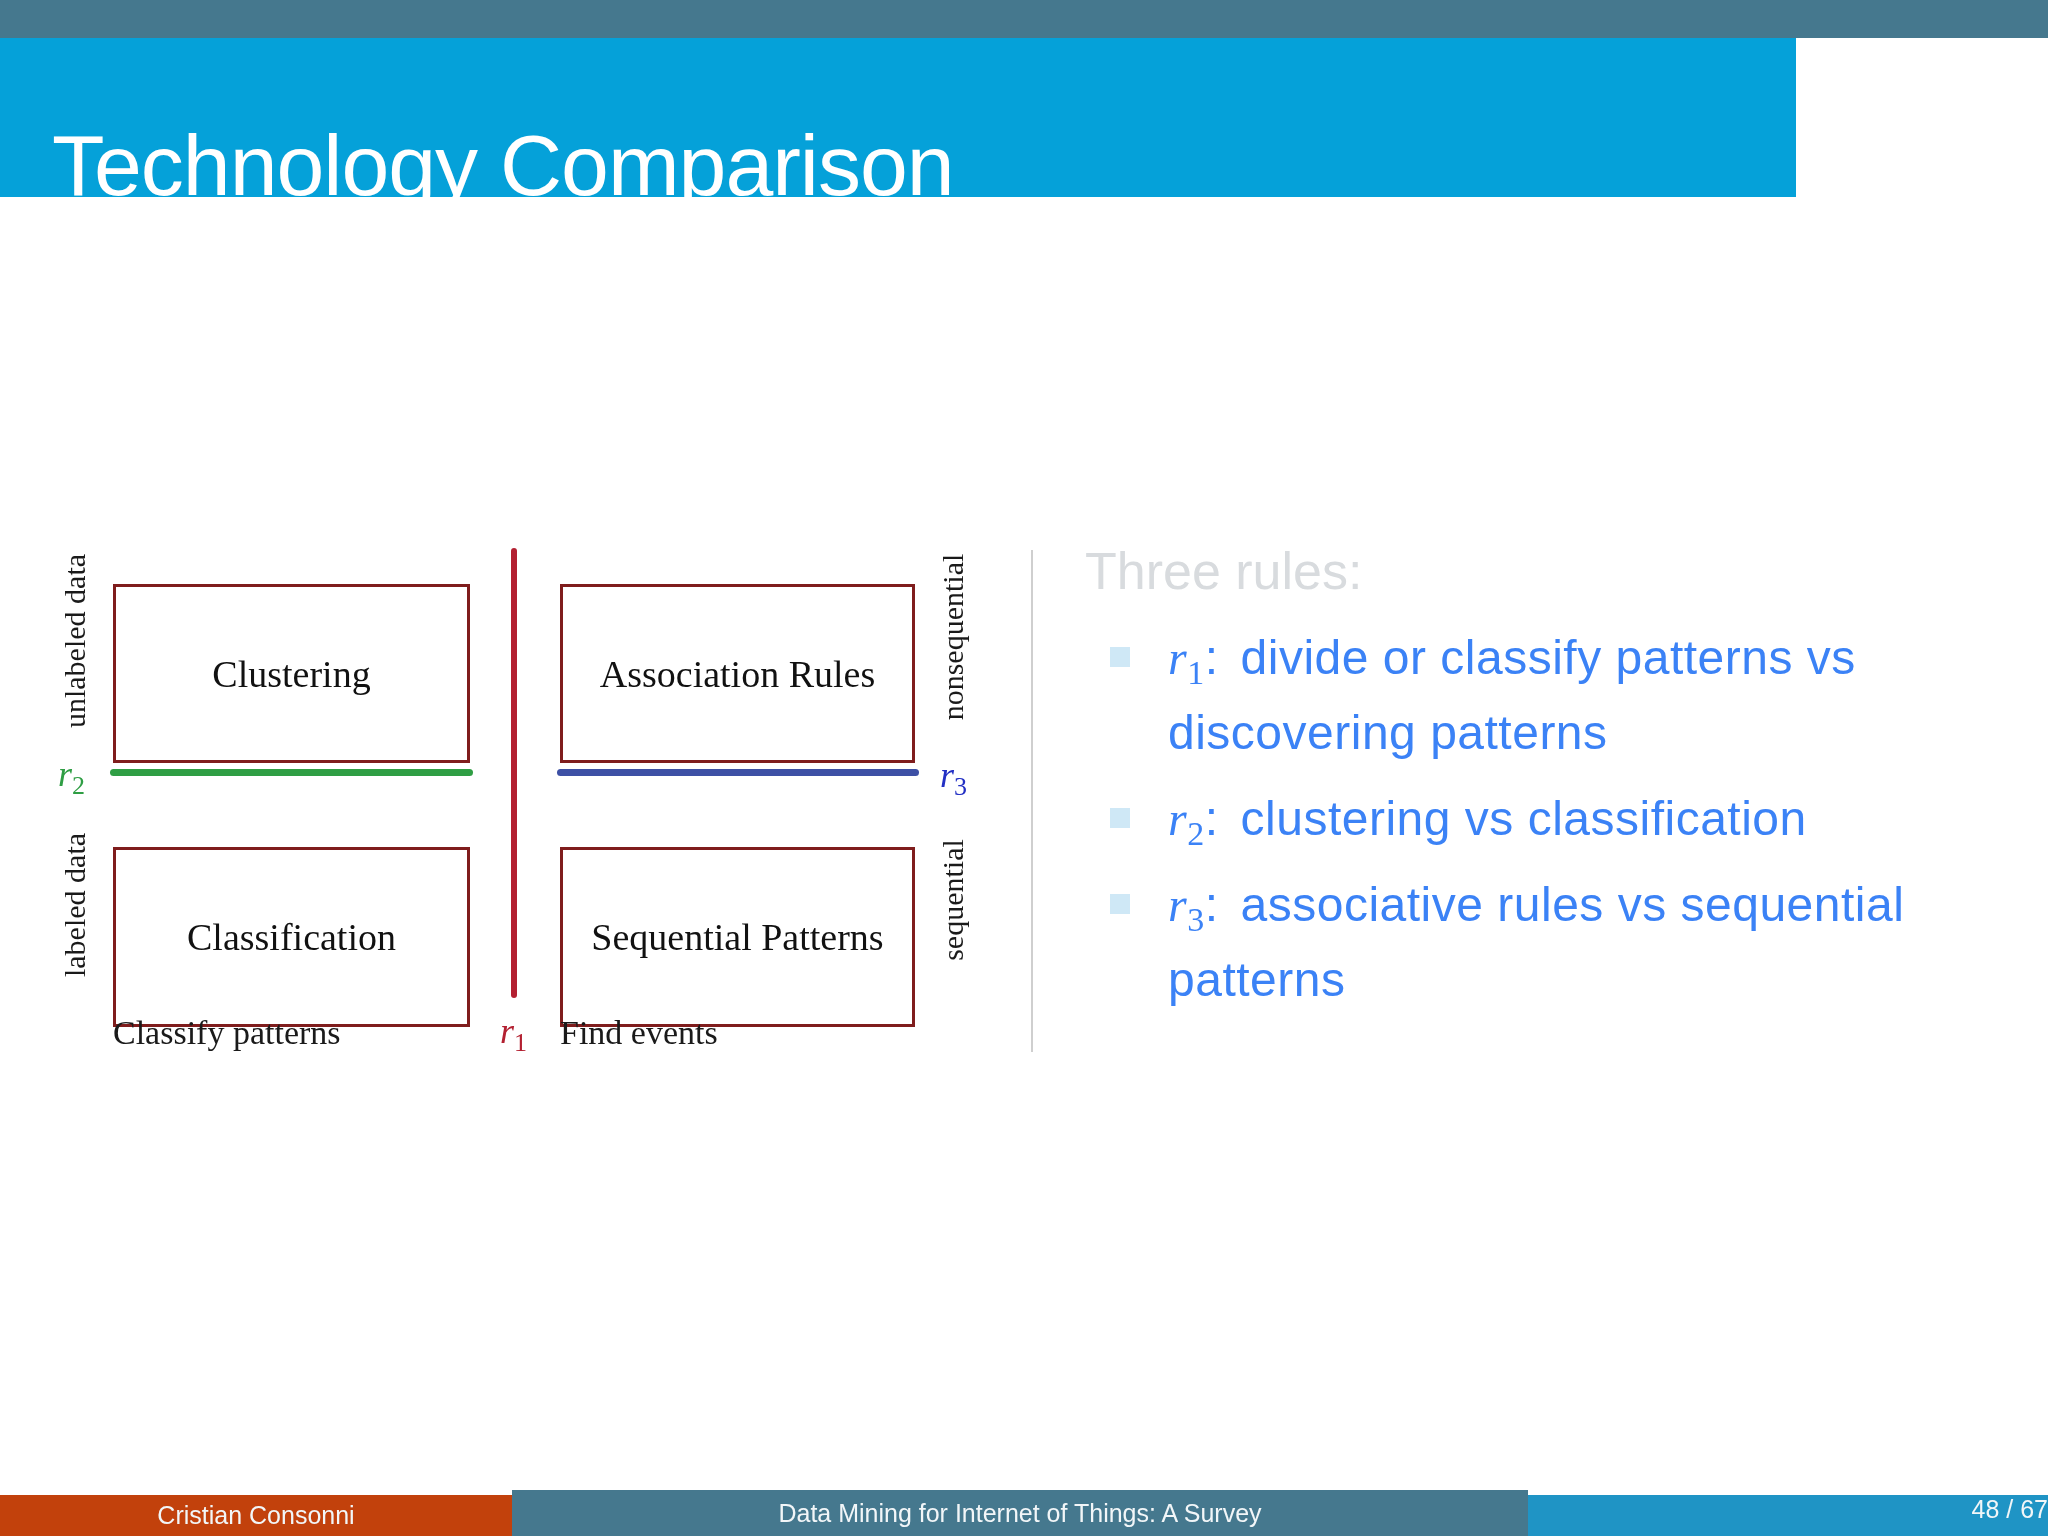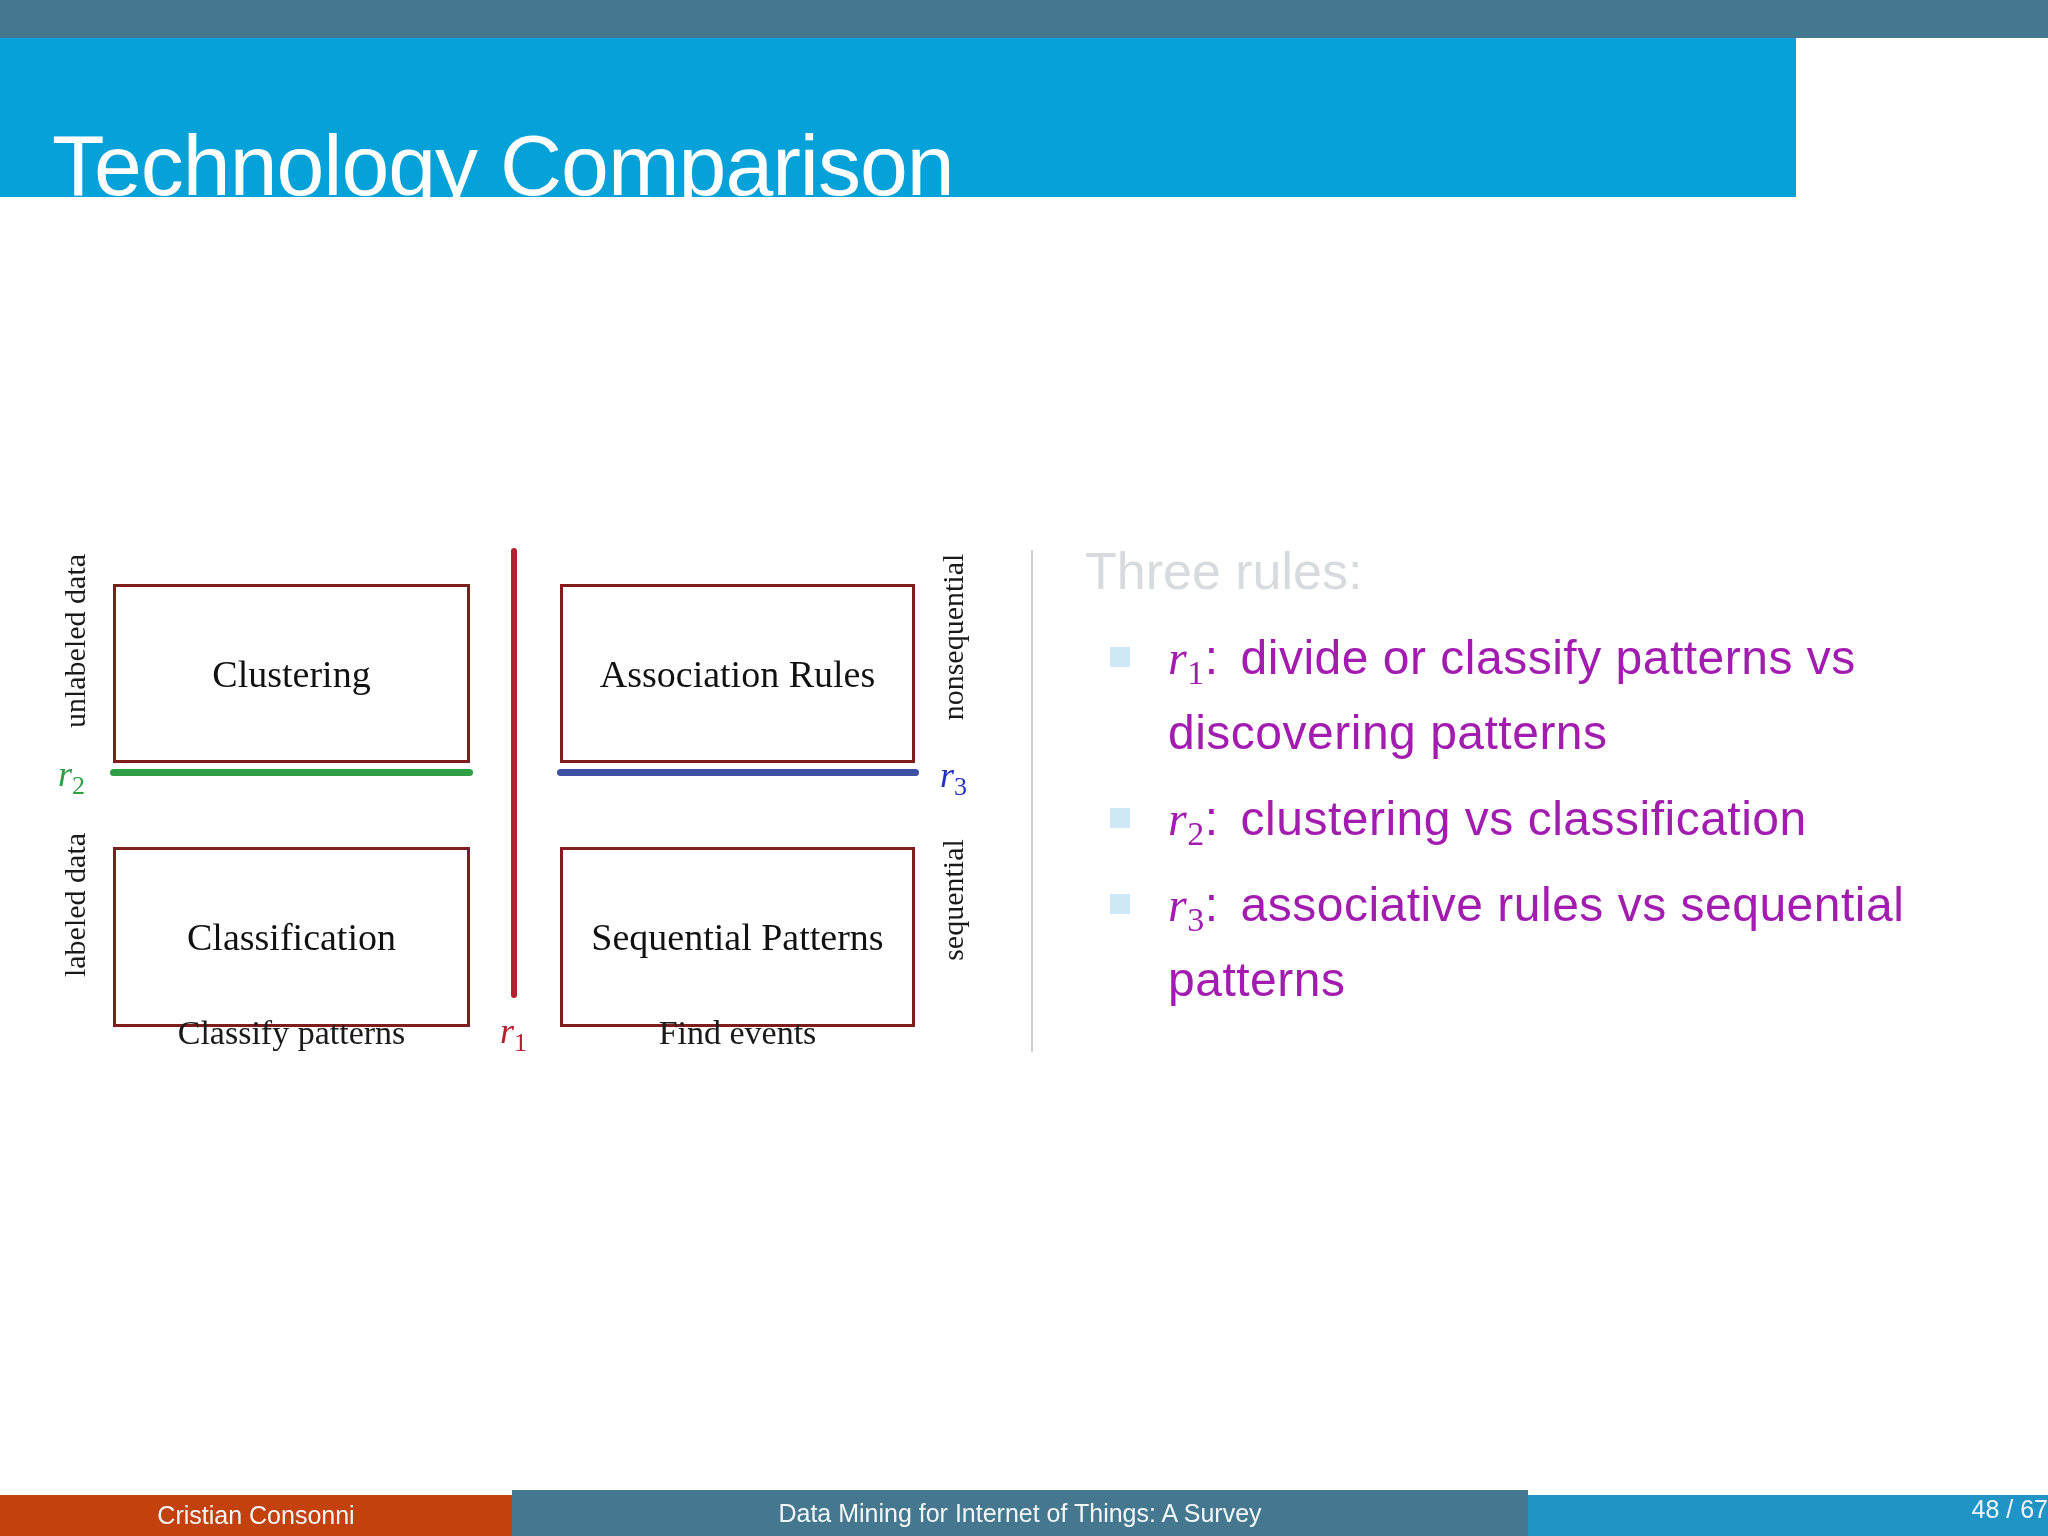--- a/index.html
+++ b/index.html
@@ -62,21 +62,21 @@
     font-size: 26px; font-style: normal;
     vertical-align: -8px; line-height: 0;
   }
   .r2-label { left: 58px;  top: 756px; color: #2f9e44; }
   .r3-label { left: 940px; top: 757px; color: #2330c4; }
   .r1-label { left: 500px; top: 1013px; color: #b32031; }
 
   .axis-label-x {
     font-family: "Liberation Serif", serif;
     font-size: 34px; color: #1a1a1a;
-    text-align: center; line-height: 1;
+    line-height: 1;
   }
   .xlab-left  { left: 113px; top: 1016px; width: 357px; }
   .xlab-right { left: 560px; top: 1016px; width: 355px; }
 
   .axis-label-y {
     font-family: "Liberation Serif", serif;
     font-size: 30px; color: #1a1a1a;
     white-space: nowrap;
     transform: translate(-50%, -50%) rotate(-90deg);
     transform-origin: center center;
@@ -100,21 +100,21 @@
   .rule-item { display: flex; align-items: flex-start; margin-bottom: 11px; }
   .bullet-square {
     width: 20px; height: 20px;
     background: #cfe8f6;
     margin: 27px 38px 0 0;
     flex: 0 0 auto;
   }
   .rule-item-text {
     font-size: 48px; line-height: 75px;
     font-weight: 300;
-    color: #a21caf;
+    color: #3b82f6;
     letter-spacing: 0.5px;
   }
   .rule-item-text .marker {
     font-family: "Liberation Serif", serif;
     font-style: italic;
   }
   .rule-item-text .marker sub {
     font-size: 34px; font-style: normal;
     vertical-align: -10px; line-height: 0;
   }

